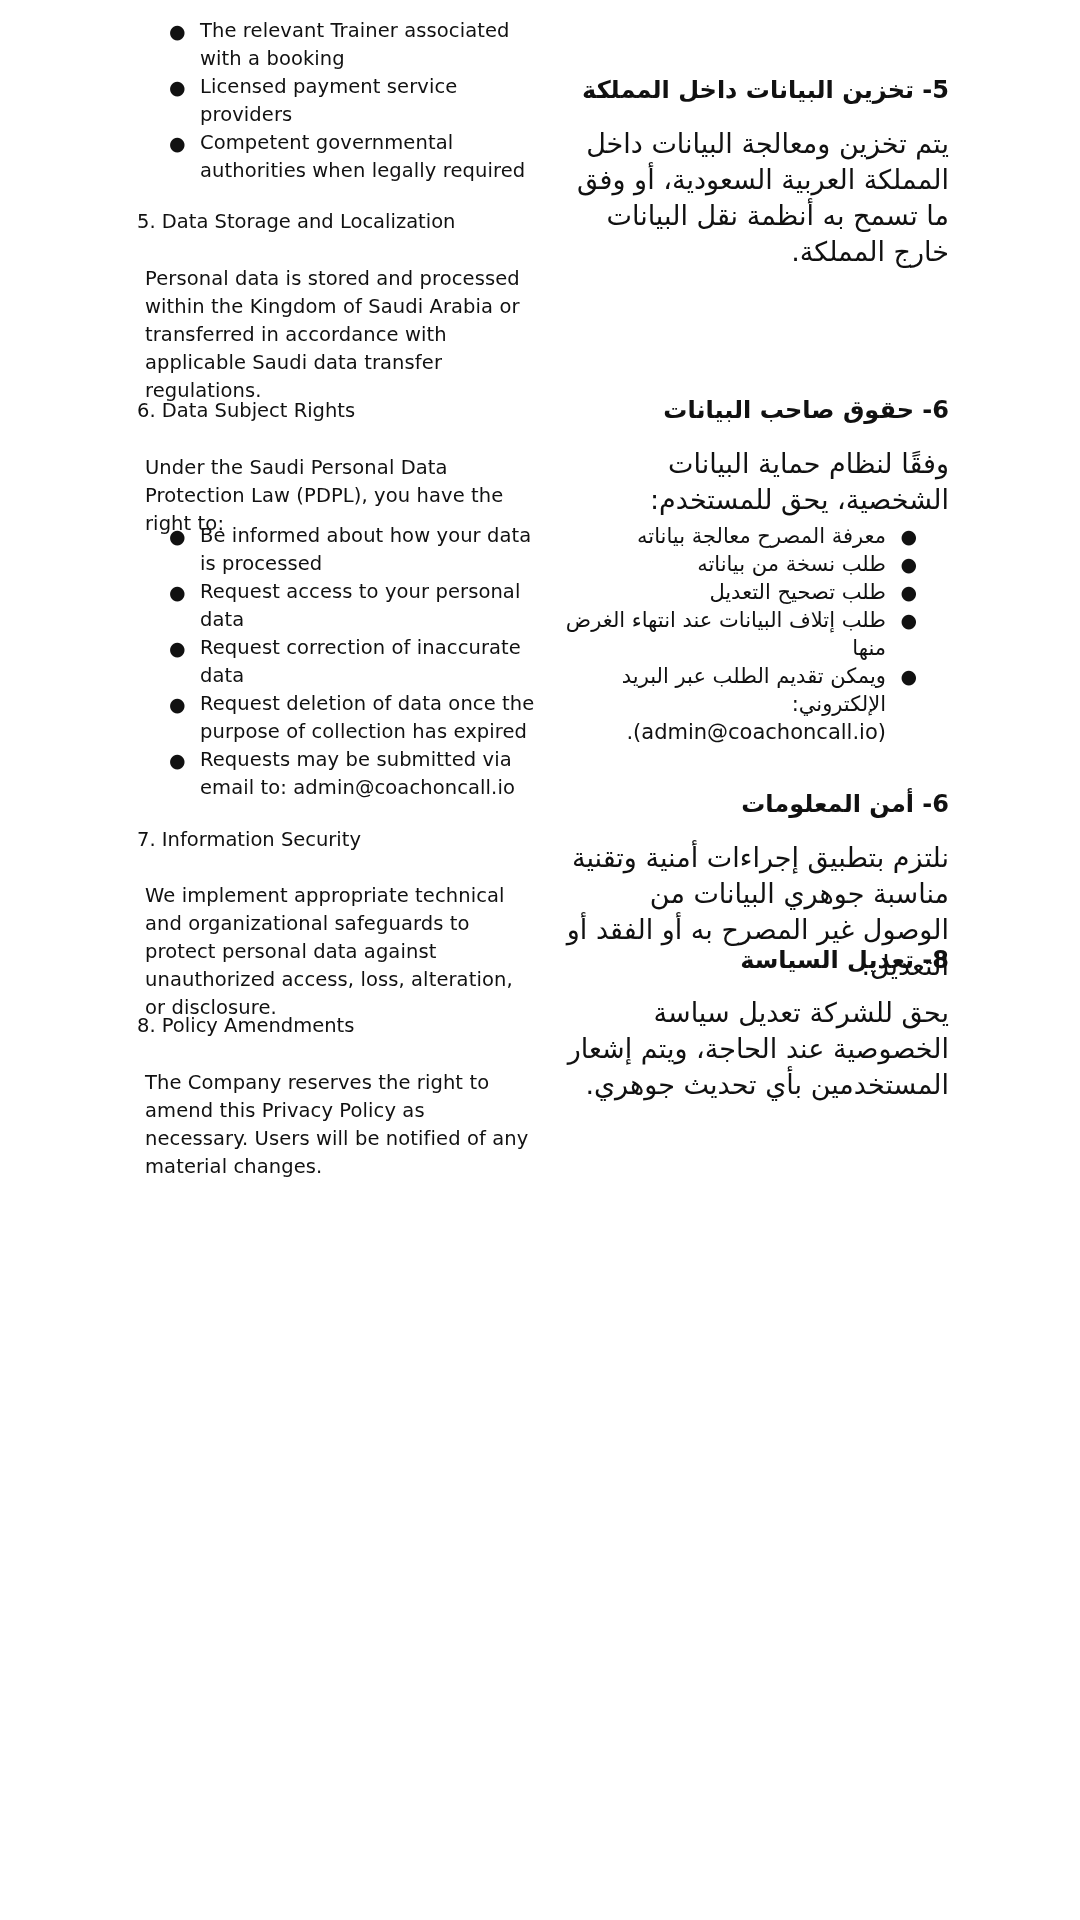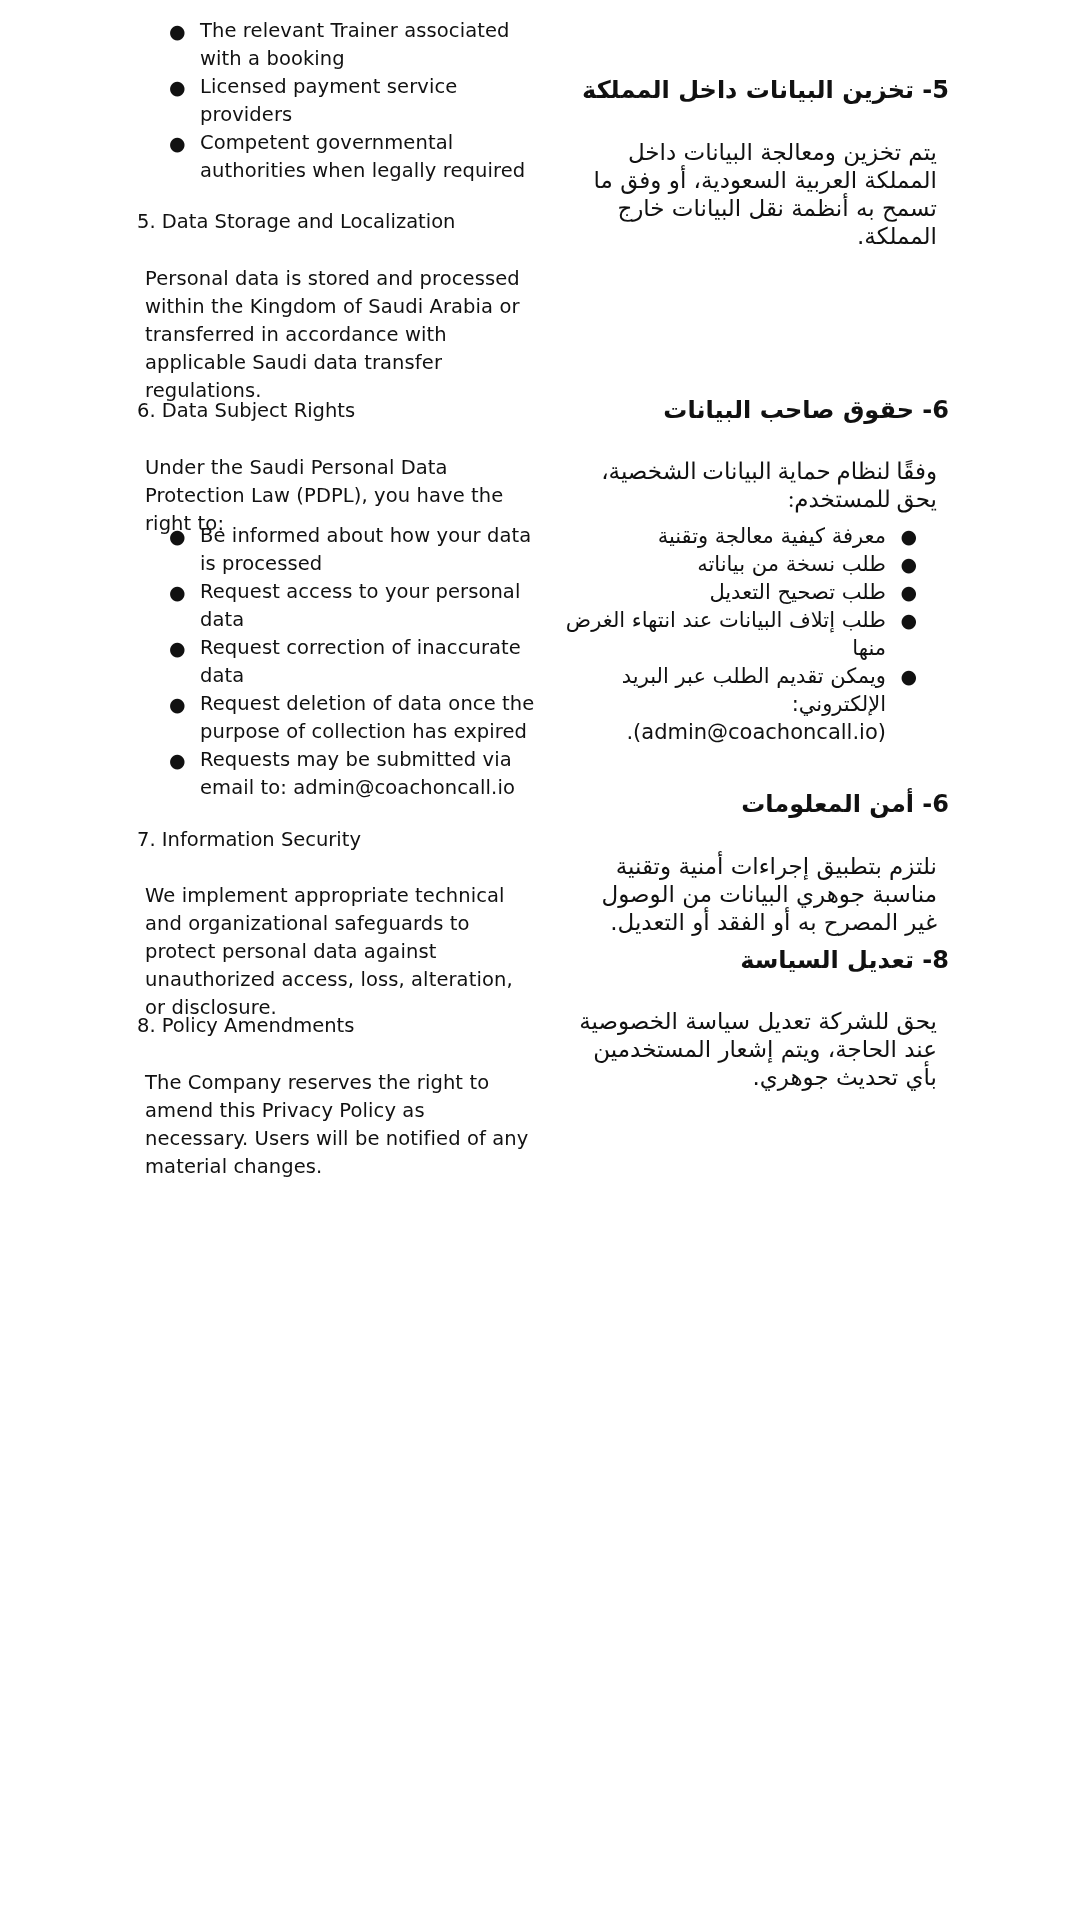--- a/index.html
+++ b/index.html
@@ -31,23 +31,23 @@
       direction: rtl;
       text-align: right;
     }
     .en-text {
       font-size: 19.5px;
       line-height: 28px;
       margin: 8px;
       letter-spacing: 0.1px;
     }
     .ar-text {
-      font-size: 23px;
-      line-height: 28px;
-      margin: 12px;
+      font-size: 27px;
+      line-height: 36px;
+      margin: 0;
     }
     .en-h {
       font-size: 19.5px;
       font-weight: normal;
       line-height: 28px;
       margin: 0;
     }
     .ar-h {
       font-size: 24px;
       font-weight: bold;
@@ -117,24 +117,24 @@
   <h2 class="en-h abs" style="top:1012px;">8. Policy Amendments</h2>
   <p class="en-text abs" style="top:1061px;">The Company reserves the right to amend this Privacy Policy as necessary. Users will be notified of any material changes.</p>
 </div>
 
 <div class="col col-ar">
 
   <h2 class="ar-h abs" style="top:76px;">5- تخزين البيانات داخل المملكة</h2>
   <p class="ar-text abs" style="top:126px;">يتم تخزين ومعالجة البيانات داخل المملكة العربية السعودية، أو وفق ما تسمح به أنظمة نقل البيانات خارج المملكة.</p>
 
   <h2 class="ar-h abs" style="top:396px;">6- حقوق صاحب البيانات</h2>
-  <p class="ar-text abs" style="top:446px;font-family:Liberation Serif, serif;">وفقًا لنظام حماية البيانات الشخصية، يحق للمستخدم:</p>
+  <p class="ar-text abs" style="top:446px;">وفقًا لنظام حماية البيانات الشخصية، يحق للمستخدم:</p>
 
   <ul class="ar-list abs" style="top:522px;">
-    <li><span class="bullet">●</span><span>معرفة كيفية معالجة وتقنية</span></li>
+    <li><span class="bullet">●</span><span>معرفة المصرح معالجة بياناته</span></li>
     <li><span class="bullet">●</span><span>طلب نسخة من بياناته</span></li>
     <li><span class="bullet">●</span><span>طلب تصحيح التعديل</span></li>
     <li><span class="bullet">●</span><span>طلب إتلاف البيانات عند انتهاء الغرض منها</span></li>
     <li><span class="bullet">●</span><span>ويمكن تقديم الطلب عبر البريد الإلكتروني: (admin@coachoncall.io).</span></li>
   </ul>
 
   <h2 class="ar-h abs" style="top:790px;">6- أمن المعلومات</h2>
   <p class="ar-text abs" style="top:840px;">نلتزم بتطبيق إجراءات أمنية وتقنية مناسبة جوهري البيانات من الوصول غير المصرح به أو الفقد أو التعديل.</p>
 
   <h2 class="ar-h abs" style="top:946px;">8- تعديل السياسة</h2>

